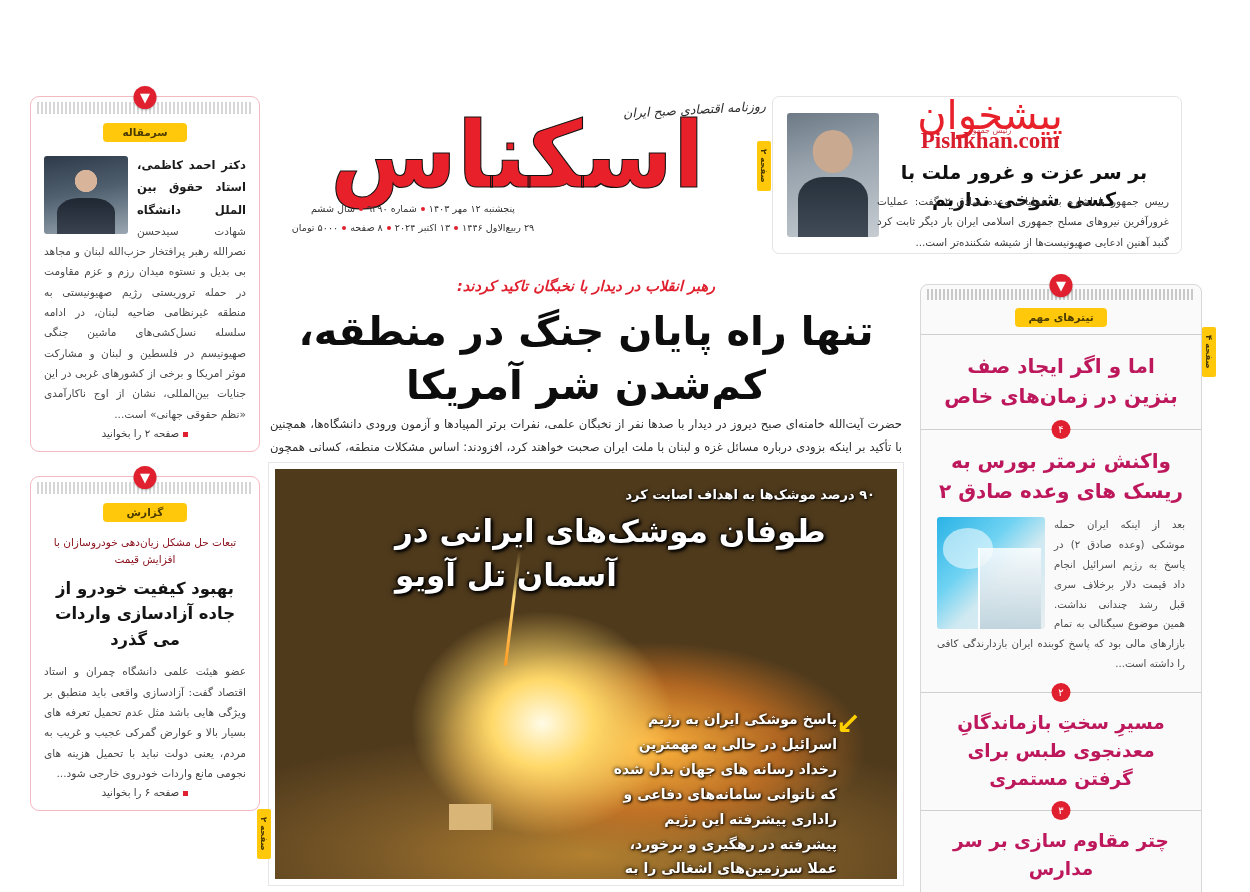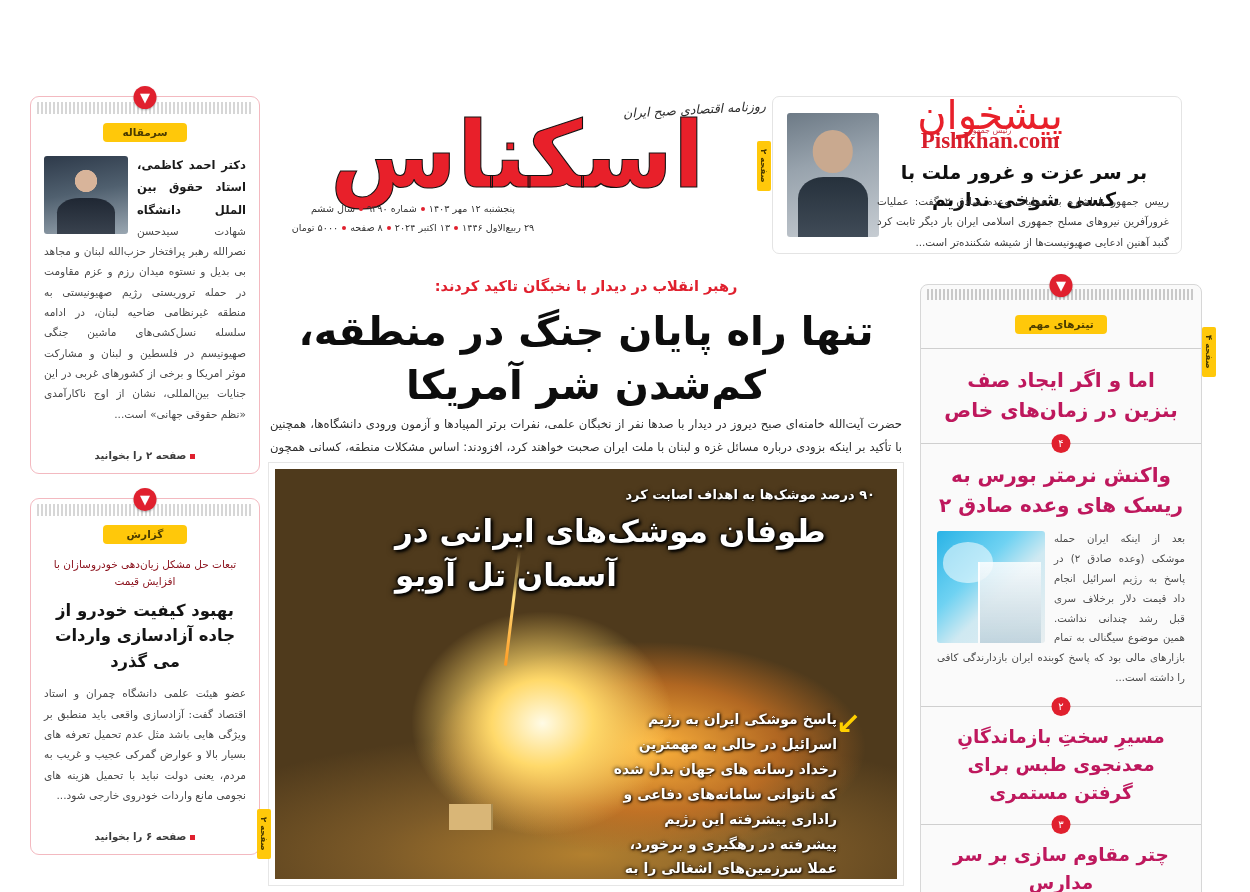--- a/index.html
+++ b/index.html
@@ -103,23 +103,23 @@
     position: relative;
     overflow: hidden;
   }
   .side-thumb::after {
     content:"";
     position:absolute; left:16%; bottom:0; width:68%; height:46%;
     border-radius: 40% 40% 0 0;
     background: linear-gradient(180deg,#1f2733,#39424e);
   }
   .read-more {
-    margin-top: 26px;
+    margin-top: 4px;
     font-size: 10.2px;
-    font-weight: bold;
+    font-weight: normal;
     color: #3b3b3b;
     text-align: center;
   }
   .read-more .sq {
     display: inline-block;
     width: 5px; height: 5px;
     background: #e0202e;
     margin-left: 4px;
     vertical-align: middle;
   }
@@ -272,20 +272,21 @@
     position: absolute;
     left: 268px; top: 278px;
     width: 636px;
   }
   .lead-kicker {
     font-size: 14.5px;
     font-weight: bold;
     color: #e0202e;
     text-align: center;
     margin-bottom: 11px;
+    font-style: italic;
   }
   .lead-title {
     font-size: 40px;
     font-weight: bold;
     color: #0d0d0d;
     text-align: center;
     line-height: 1.34;
     letter-spacing: -.5px;
     margin-bottom: 1px;
   }
@@ -405,21 +406,21 @@
     height: 11px;
     background: repeating-linear-gradient(
       to right,
       #c9c9c9 0px, #c9c9c9 2px,
       #fafafa 2px, #fafafa 4px);
   }
   .right-head {
     padding: 18px 0 2px 0;
     text-align: center;
   }
-  .right-head .cat-badge { margin: 12px auto; width: 92px; }
+  .right-head .cat-badge { margin: 5px auto; width: 92px; }
   .titr-item {
     position: relative;
     padding: 16px 16px 18px 16px;
     border-top: 1px solid #cfcfcf;
   }
   .titr-item:first-of-type { border-top: none; }
   .titr-num {
     position: absolute;
     top: -10px; left: 50%;
     transform: translateX(-50%);

